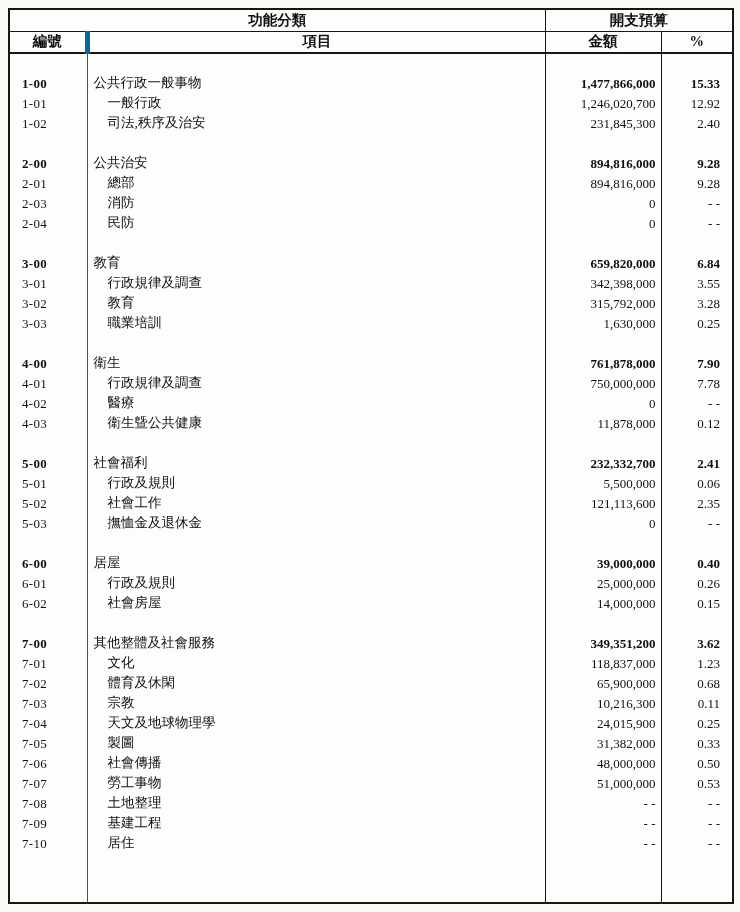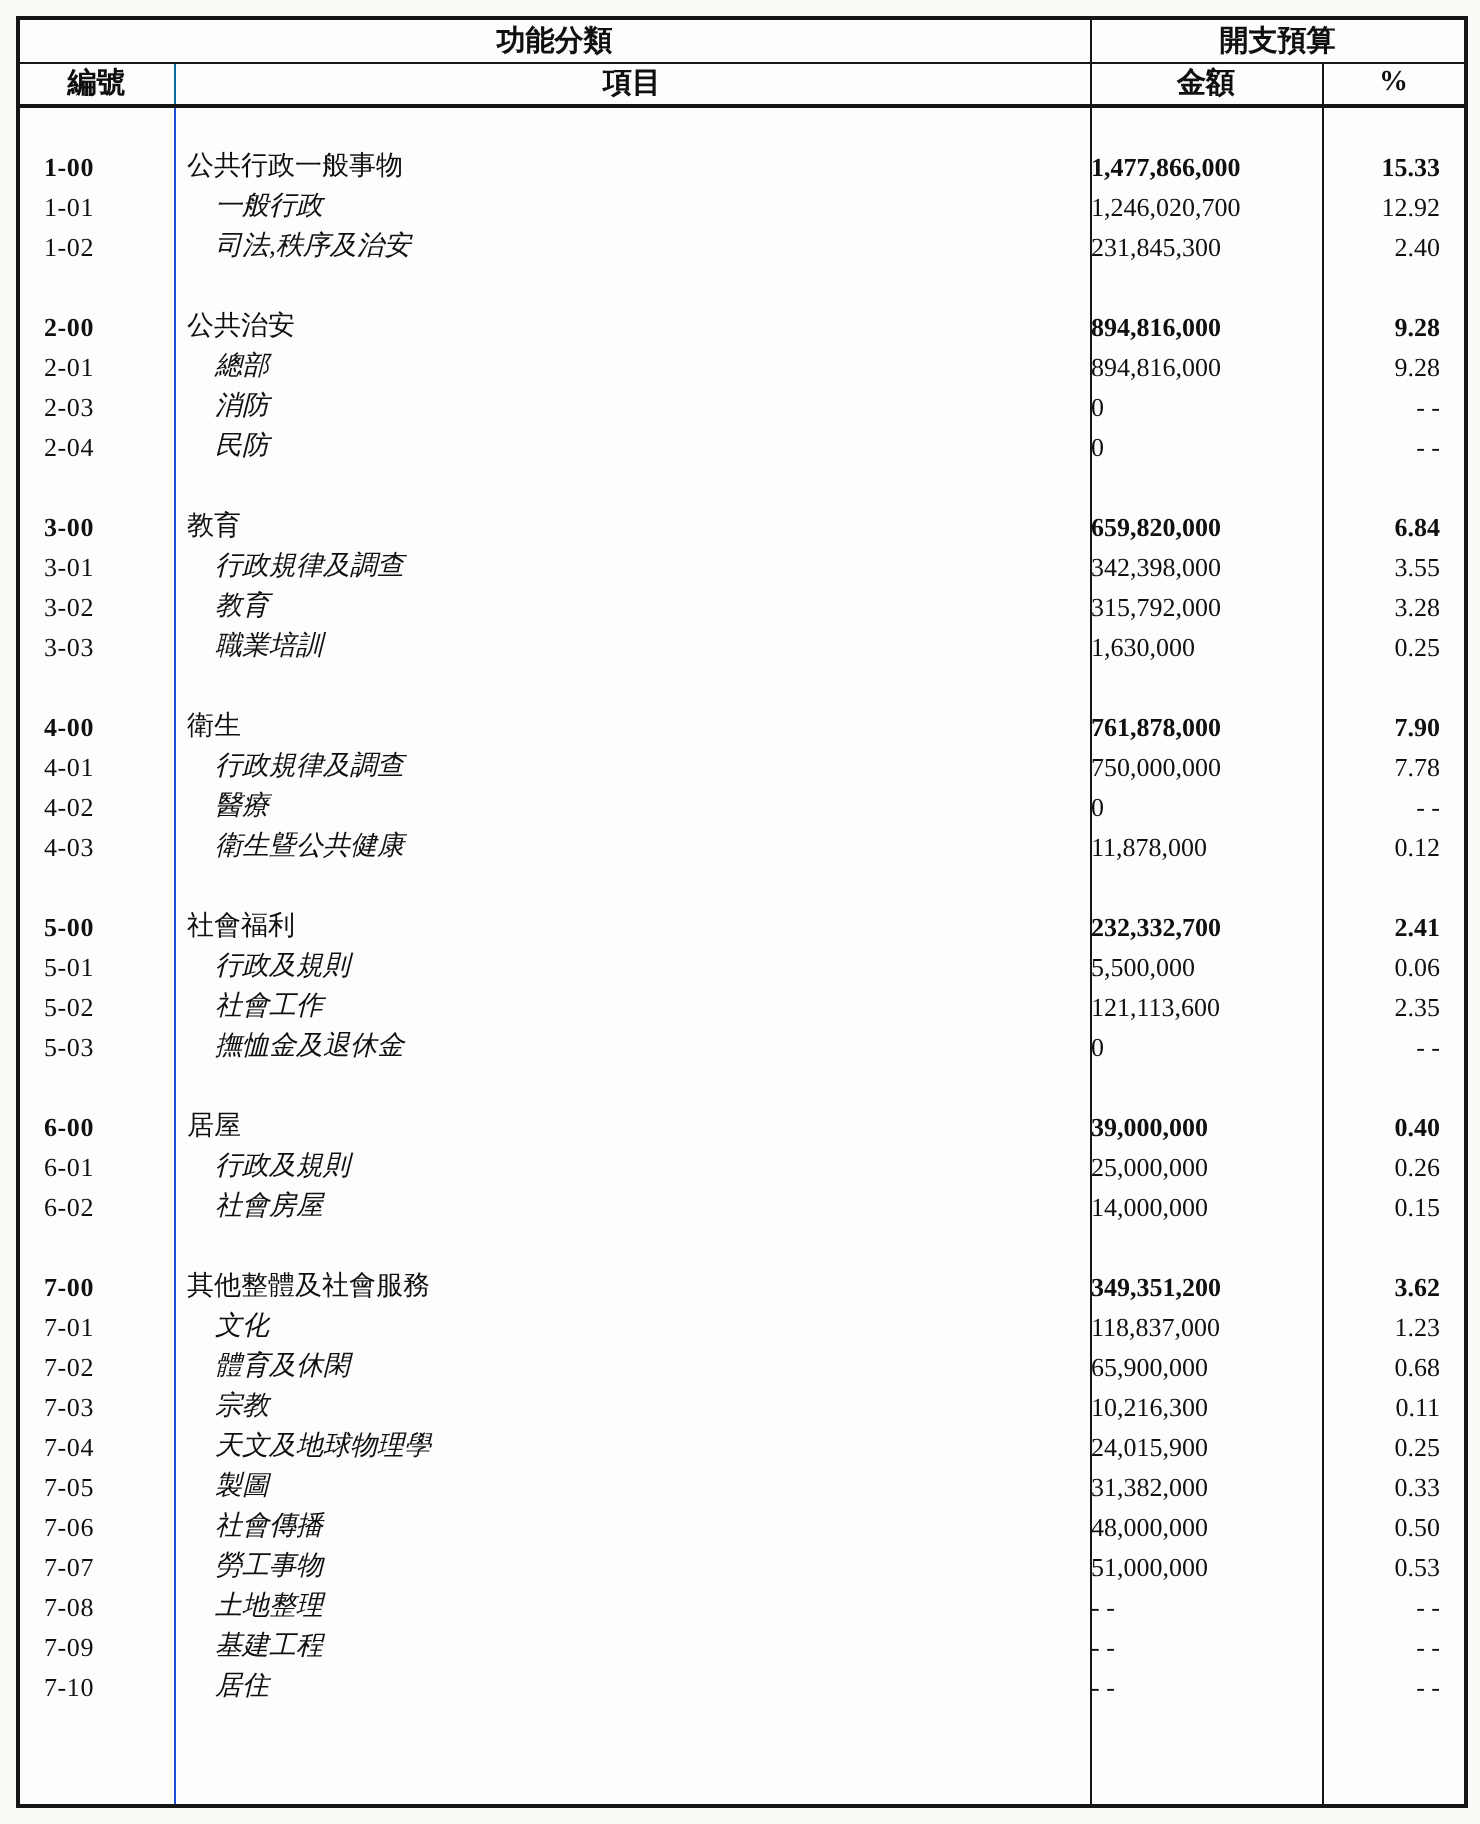--- a/index.html
+++ b/index.html
@@ -30,44 +30,45 @@
   thead th {
     font-weight: bold;
     font-size: 14.5px;
     text-align: center;
     height: 22px;
     padding: 0;
   }
   tr.h1 th { border-bottom: 1px solid #161616; }
   tr.h1 th.left { border-right: 1.5px solid #161616; }
   tr.h2 th { border-bottom: 2.5px solid #161616; }
-  tr.h2 th.code  { border-right: 1px solid #0369a1; }
+  tr.h2 th.code  { border-right: 5px solid #0369a1; }
   tr.h2 th.item  { border-right: 1.5px solid #161616; }
   tr.h2 th.amount{ border-right: 1px solid #161616; }
 
   tbody td {
     height: 20px;
     font-size: 13.5px;
     padding: 0;
     vertical-align: middle;
     line-height: 1;
   }
   td.code {
     border-right: 1px solid #1d4ed8;
     padding-left: 12px;
     font-size: 13px;
     letter-spacing: 0.3px;
   }
   td.item {
     border-right: 1.5px solid #161616;
     padding-left: 6px;
   }
-  tr.sub td.item { padding-left: 20px; font-style: italic; }
+  tr.sub td.item { padding-left: 20px; }
   td.amount {
     border-right: 1px solid #161616;
+    text-align: right;
     padding-right: 5px;
     font-size: 13px;
   }
   td.pct {
     text-align: right;
     padding-right: 12px;
     font-size: 13px;
   }
   tr.group td.code,
   tr.group td.amount,

